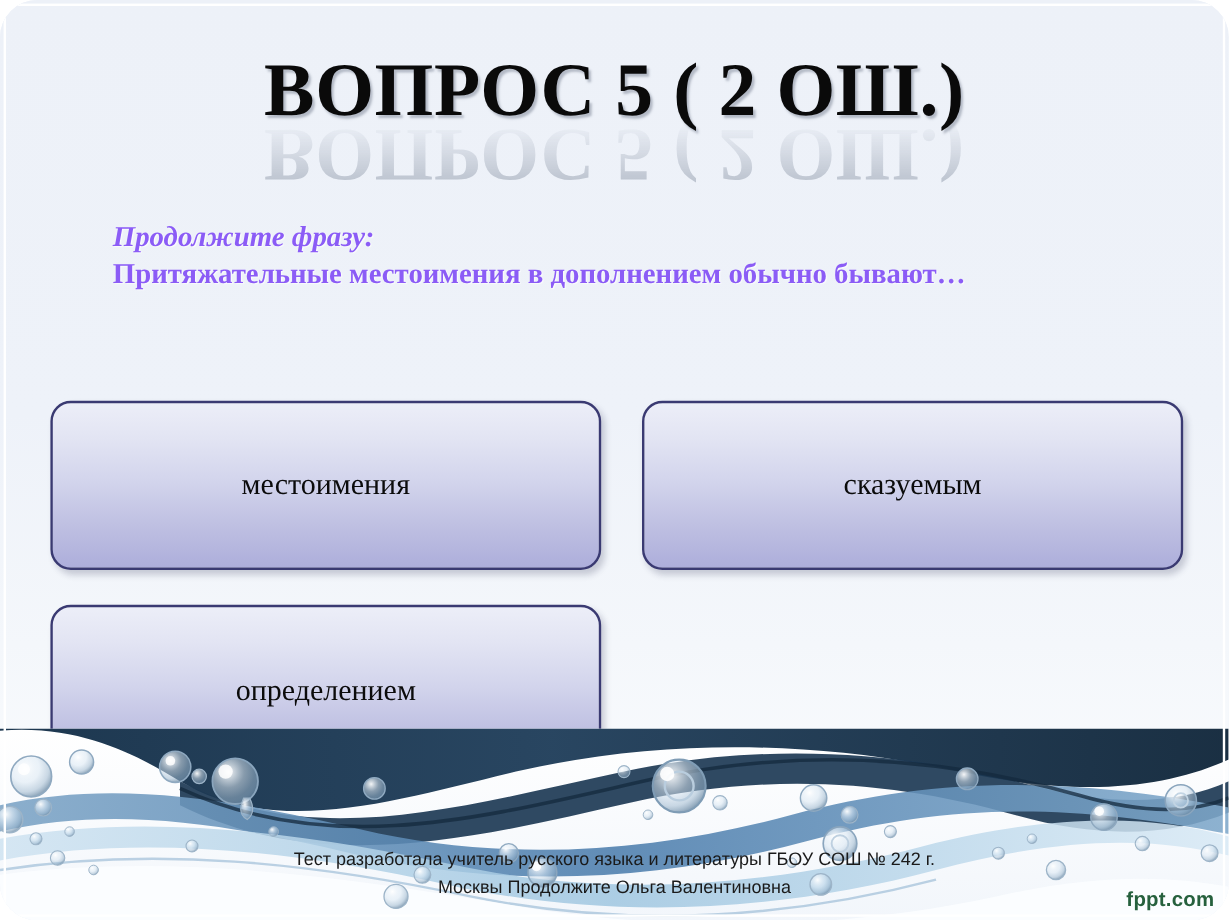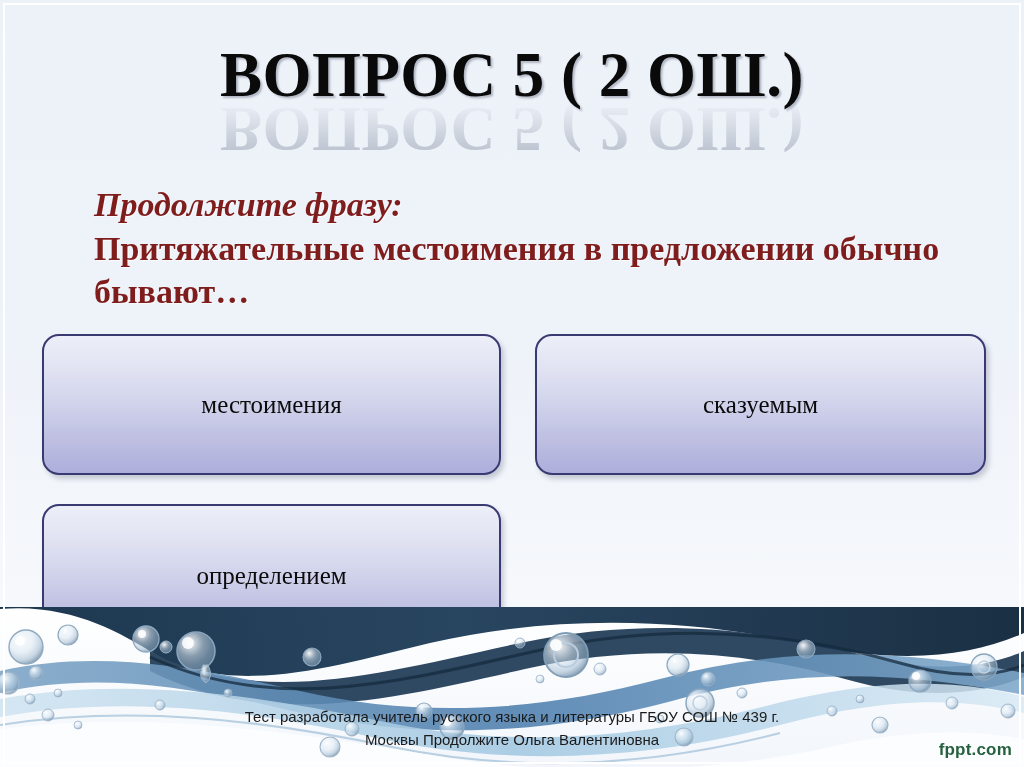--- a/index.html
+++ b/index.html
@@ -16,20 +16,21 @@
   }
 
   
   .slide {
     position: relative;
     width: 1024px;
     height: 767px;
     background: #eef2f9;
     overflow: hidden;
     box-sizing: border-box;
+    border-radius: 31px;
   }
   .slide-inner-border {
     position: absolute;
     left: 3px; top: 3px;
     width: 1018px; height: 761px;
     border: 2px solid #ffffff;
     box-sizing: border-box;
     pointer-events: none;
     z-index: 60;
   }
@@ -83,23 +84,23 @@
 
   
   .prompt {
     position: absolute;
     left: 94px;
     top: 183px;
     width: 850px;
     z-index: 10;
     font-family: "Liberation Serif", "DejaVu Serif", serif;
     font-weight: bold;
-    font-size: 34px;
+    font-size: 24px;
     line-height: 1.28;
-    color: #7f1d1d;
+    color: #8b5cf6;
     text-shadow: 1px 1px 1px rgba(255,255,255,0.75);
   }
   .prompt .lead {
     font-style: italic;
     display: block;
   }
   .prompt .body {
     display: block;
     font-style: normal;
   }
@@ -191,21 +192,21 @@
 
   <div class="paper-tint"></div>
 
   <div class="title-wrap">
     <div class="title">ВОПРОС 5 ( 2 ОШ.)</div>
     <div class="title-reflection" aria-hidden="true">ВОПРОС 5 ( 2 ОШ.)</div>
   </div>
 
   <div class="prompt">
     <span class="lead">Продолжите фразу:</span>
-    <span class="body">Притяжательные местоимения в предложении обычно бывают…</span>
+    <span class="body">Притяжательные местоимения в дополнением обычно бывают…</span>
   </div>
 
   <div class="answers">
 
     <div class="answer">
       <span class="answer-label">местоимения</span>
     </div>
 
 
     <div class="answer">
@@ -321,20 +322,20 @@
       <circle cx="920" cy="74" r="11" fill="url(#bub)" stroke="#8fa9c0" stroke-width="1.2"></circle>
       <circle cx="916" cy="69" r="4" fill="#ffffff" opacity="0.85"></circle>
       <circle cx="952" cy="96" r="6" fill="url(#bub)" stroke="#9db4c8" stroke-width="0.9"></circle>
       <circle cx="984" cy="60" r="13" fill="url(#bub)" stroke="#8aa5bd" stroke-width="1.3"></circle>
       <circle cx="984" cy="60" r="6" fill="none" stroke="#c2d4e3" stroke-width="1.5"></circle>
       <circle cx="1008" cy="104" r="7" fill="url(#bub)" stroke="#9db4c8" stroke-width="1"></circle>
     </g>
   </svg>
 
   <div class="credit">
-    <span>Тест разработала учитель русского языка и литературы ГБОУ СОШ  № 439 г.</span>
+    <span>Тест разработала учитель русского языка и литературы ГБОУ СОШ  № 242 г.</span>
     <span>Москвы Продолжите Ольга Валентиновна</span>
   </div>
 
   <div class="watermark">fppt.com</div>
 
   <div class="slide-inner-border"></div>
 </div>
 
 </body></html>

